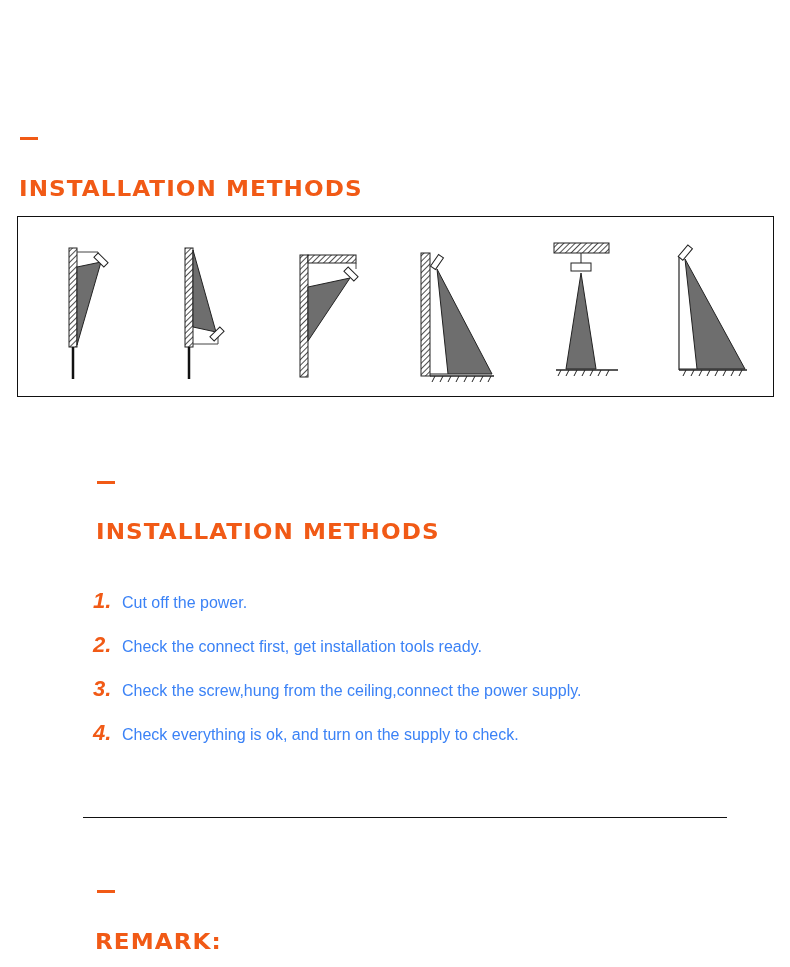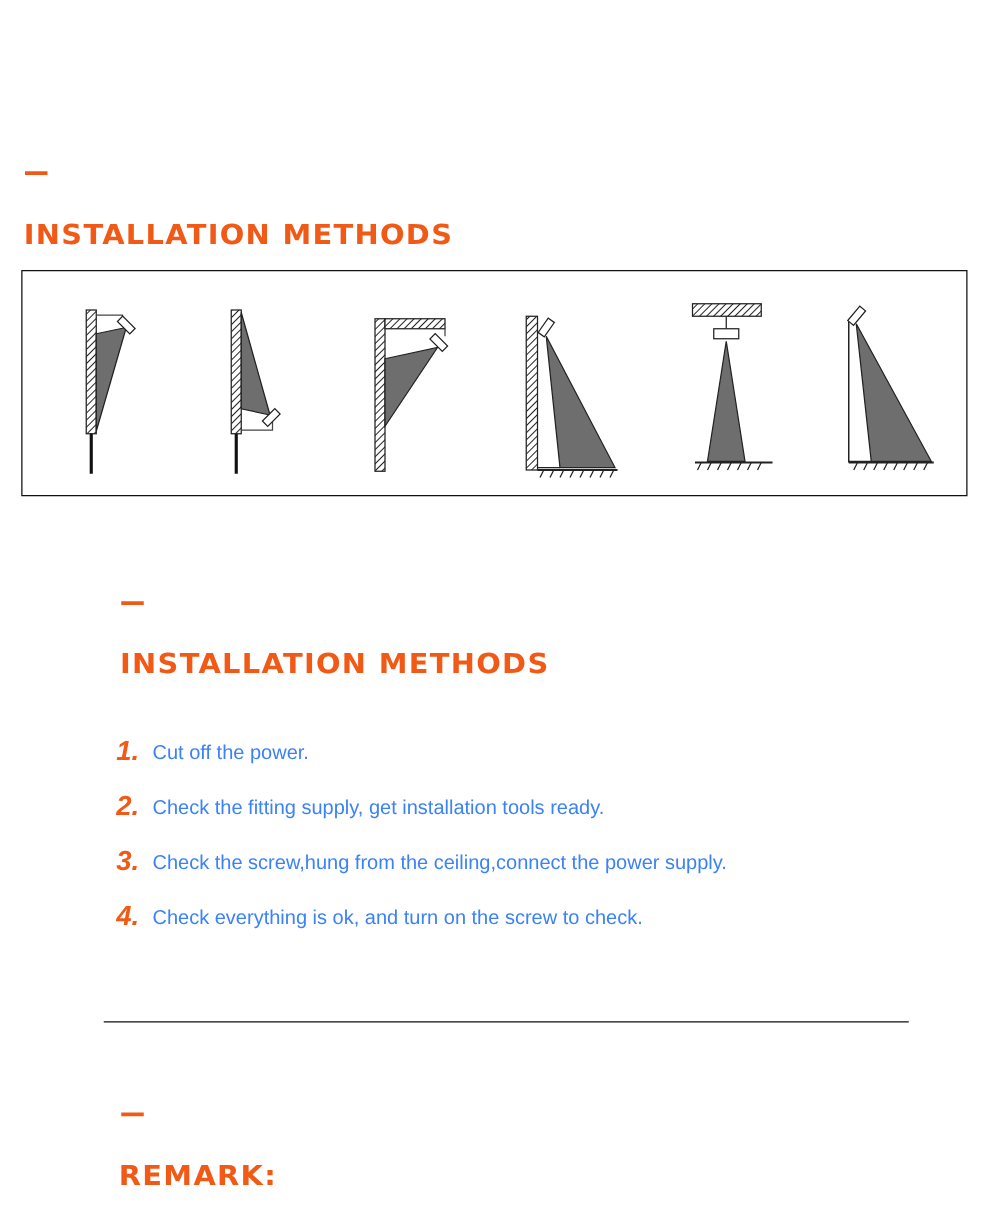--- a/index.html
+++ b/index.html
@@ -126,28 +126,28 @@
 <div class="dash" style="left:97px; top:481px;"></div>
 <div class="heading" style="left:96px; top:519px;">INSTALLATION  METHODS</div>
 
 <div class="steps">
   <div class="step" style="top:0px;">
     <span class="step-num">1.</span>
     <span class="step-text">Cut off the power.</span>
   </div>
   <div class="step" style="top:44px;">
     <span class="step-num">2.</span>
-    <span class="step-text">Check the fitting supply, get installation tools ready.</span>
+    <span class="step-text">Check the connect first, get installation tools ready.</span>
   </div>
   <div class="step" style="top:88px;">
     <span class="step-num">3.</span>
     <span class="step-text">Check the screw,hung from the ceiling,connect the power supply.</span>
   </div>
   <div class="step" style="top:132px;">
     <span class="step-num">4.</span>
-    <span class="step-text">Check everything is ok, and turn on the screw to check.</span>
+    <span class="step-text">Check everything is ok, and turn on the supply to check.</span>
   </div>
 </div>
 
 <div class="divider"></div>
 
 <div class="dash" style="left:97px; top:890px;"></div>
 <div class="heading" style="left:95px; top:929px;">REMARK:</div>
 
 </body></html>

